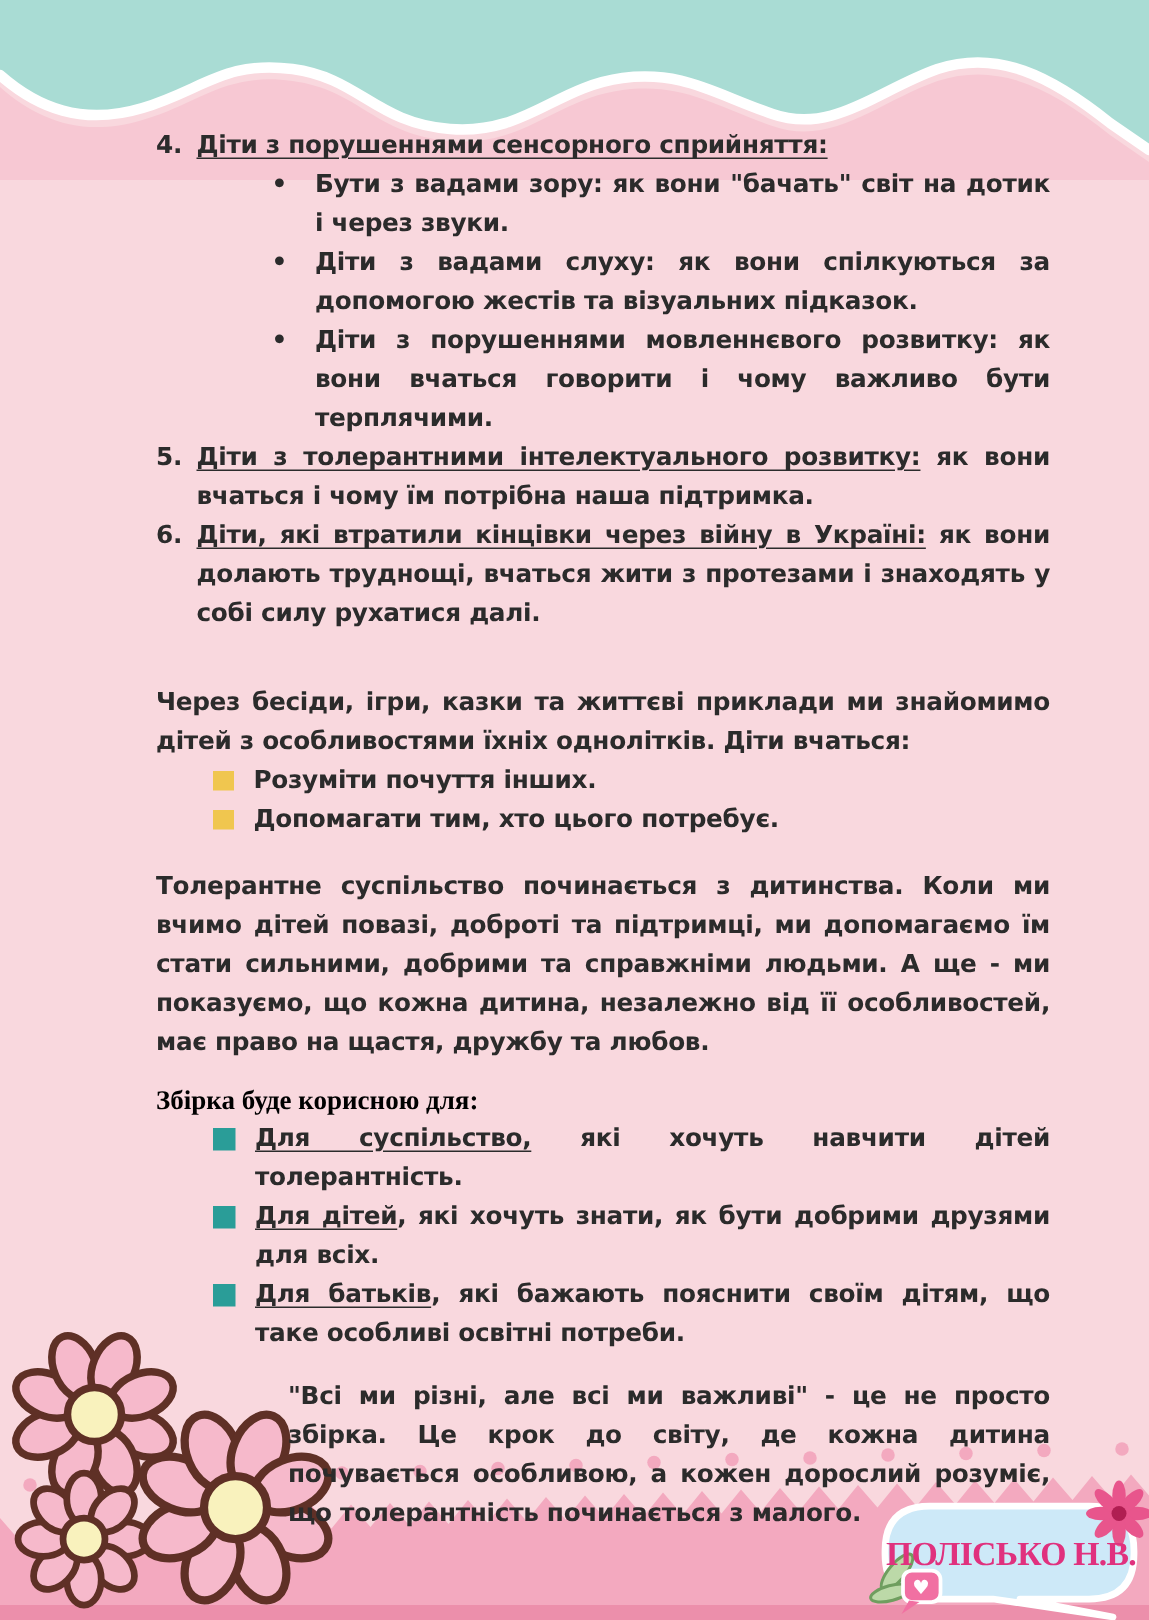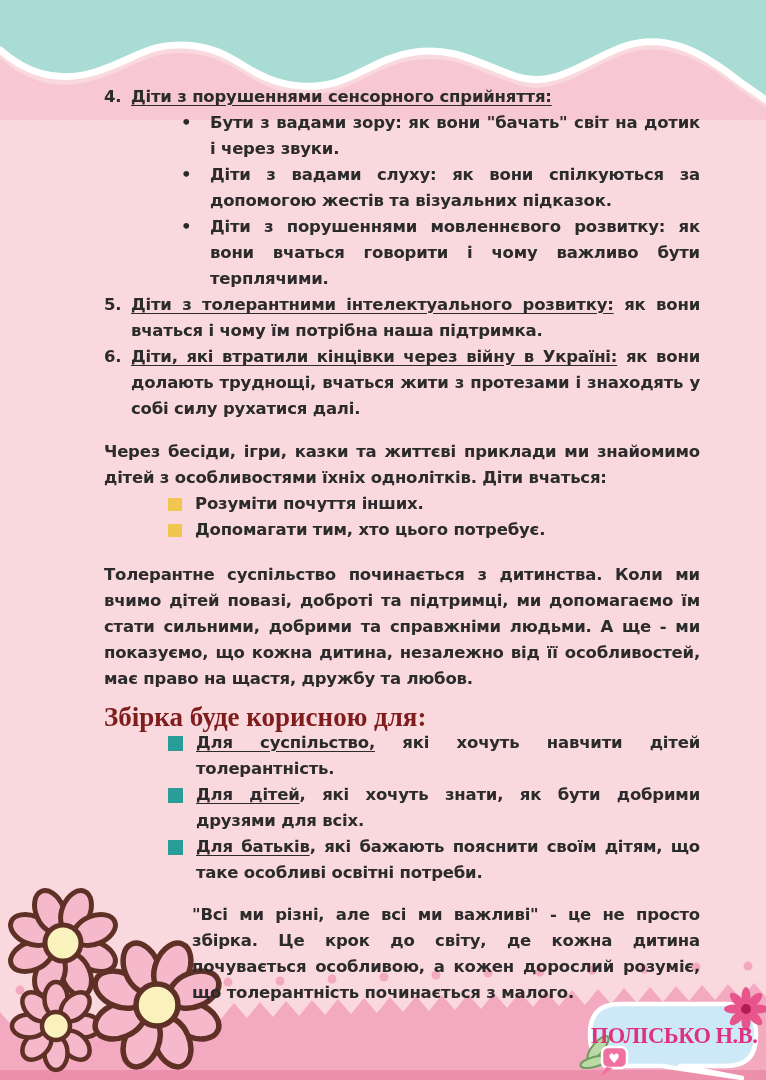--- a/index.html
+++ b/index.html
@@ -22,30 +22,30 @@
     letter-spacing:-0.2px;
   }
   .num-row{display:flex;align-items:flex-start;}
   .num{flex:0 0 27px;}
   .num-body{flex:1;text-align:justify;}
   .u{text-decoration:underline;text-underline-offset:3px;}
   .sub-bullets{margin:0 0 0 50px;}
   .dot-row{display:flex;}
   .dot{flex:0 0 29px;text-align:left;}
   .dot-text{flex:1;text-align:justify;}
-  .para{margin-top:17px;text-align:justify;}
-  .sq-row{display:flex;align-items:flex-start;margin-left:32px;padding-left:32px;}
+  .para{margin-top:33px;text-align:justify;}
+  .sq-row{display:flex;align-items:flex-start;margin-left:6px;padding-left:32px;}
   .sq{flex:0 0 14px;height:13px;margin:7px 13px 0 0;}
   .sq.yellow{background:#f0c64f;}
   .sq.teal{flex-basis:15px;height:15px;background:#2a9d98;margin-top:6px;}
   .sq-text{flex:1;text-align:justify;}
   .section-head{
     margin-top:12px;
     font-family:"Liberation Serif","DejaVu Serif",serif;
-    font-size:27px;color:#7f1d1d;font-weight:700;letter-spacing:0;
+    font-size:18px;color:#000000;font-weight:700;letter-spacing:0;
   }
   .closing{margin:16px 0 0 88px;text-align:justify;}
 </style>
 </head>
 <body>
 
 <svg class="top-wave" width="766" height="120" viewBox="0 0 766 120">
   <path d="M0,58 C25,80 55,92 95,80 C135,68 150,48 195,54 C240,60 250,90 300,94 C350,98 370,66 415,60 C455,55 475,70 515,84 C555,98 585,68 625,54 C665,41 700,58 740,90 L766,108 L766,120 L0,120 Z" fill="#f7c8d3"></path>
   <path d="M0,50 C25,72 55,84 95,72 C135,60 150,40 195,46 C240,52 250,82 300,86 C350,90 370,58 415,52 C455,47 475,62 515,76 C555,90 585,60 625,46 C665,33 700,50 740,82 L766,100 L766,0 L0,0 Z" fill="#a9dcd4"></path>
   <path d="M0,50 C25,72 55,84 95,72 C135,60 150,40 195,46 C240,52 250,82 300,86 C350,90 370,58 415,52 C455,47 475,62 515,76 C555,90 585,60 625,46 C665,33 700,50 740,82 L766,100" fill="none" stroke="#ffffff" stroke-width="7" stroke-linecap="round"></path>

